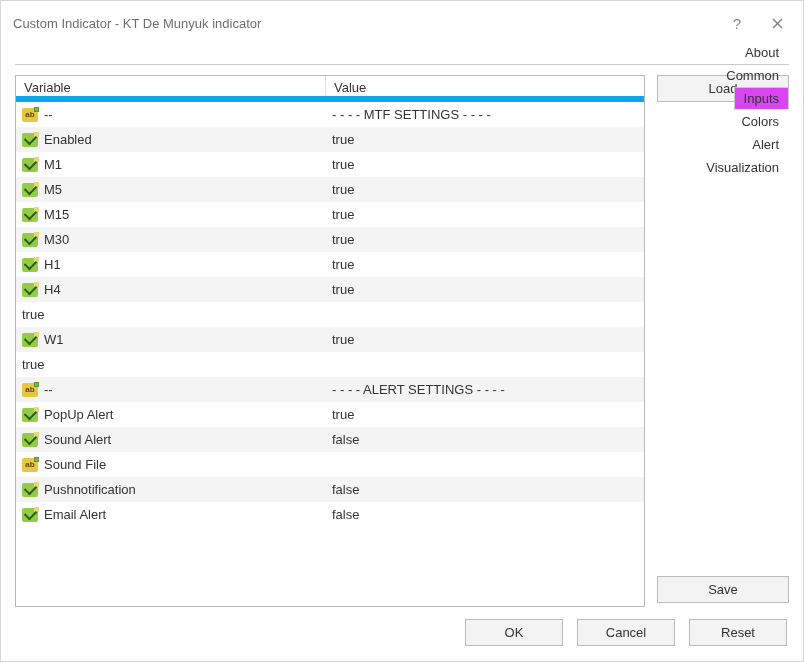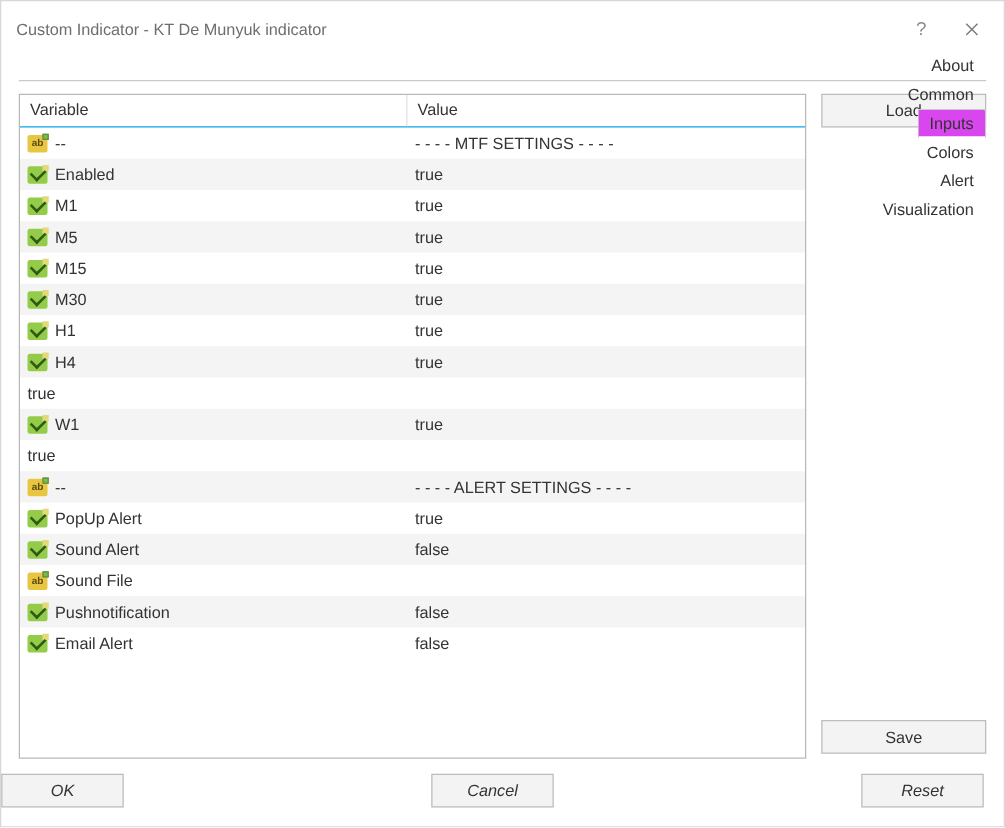--- a/index.html
+++ b/index.html
@@ -88,21 +88,21 @@
     flex: 1;
     border: 1px solid #b9b9b9;
     background: #ffffff;
     overflow: hidden;
     display: flex;
     flex-direction: column;
   }
   .thead {
     display: flex;
     height: 26px;
-    border-bottom: 1px solid #0ea5e9;
+    border-bottom: 6px solid #0ea5e9;
     background: #ffffff;
   }
   .th {
     padding: 4px 8px;
     color: #333;
     font-size: 13px;
   }
   .th.var { width: 310px; border-right: 1px solid #e1e1e1; }
   .th.val { flex: 1; }
   .tbody {
@@ -171,24 +171,24 @@
     background: #f3f3f3;
     color: #333;
     font-size: 13px;
     display: flex; align-items: center; justify-content: center;
     cursor: default;
   }
   
   .footer {
     height: 48px;
     display: flex;
-    justify-content: space-between;
+    justify-content: flex-end;
     align-items: center;
+    gap: 14px;
     padding: 0 16px 10px 0;
-    font-style: italic;
   }
   .footer .btn { width: 98px; }
 </style>
 </head>
 <body>
 
 <div class="window">
 
   <div class="titlebar">
     <div class="title">Custom Indicator - KT De Munyuk indicator</div>

